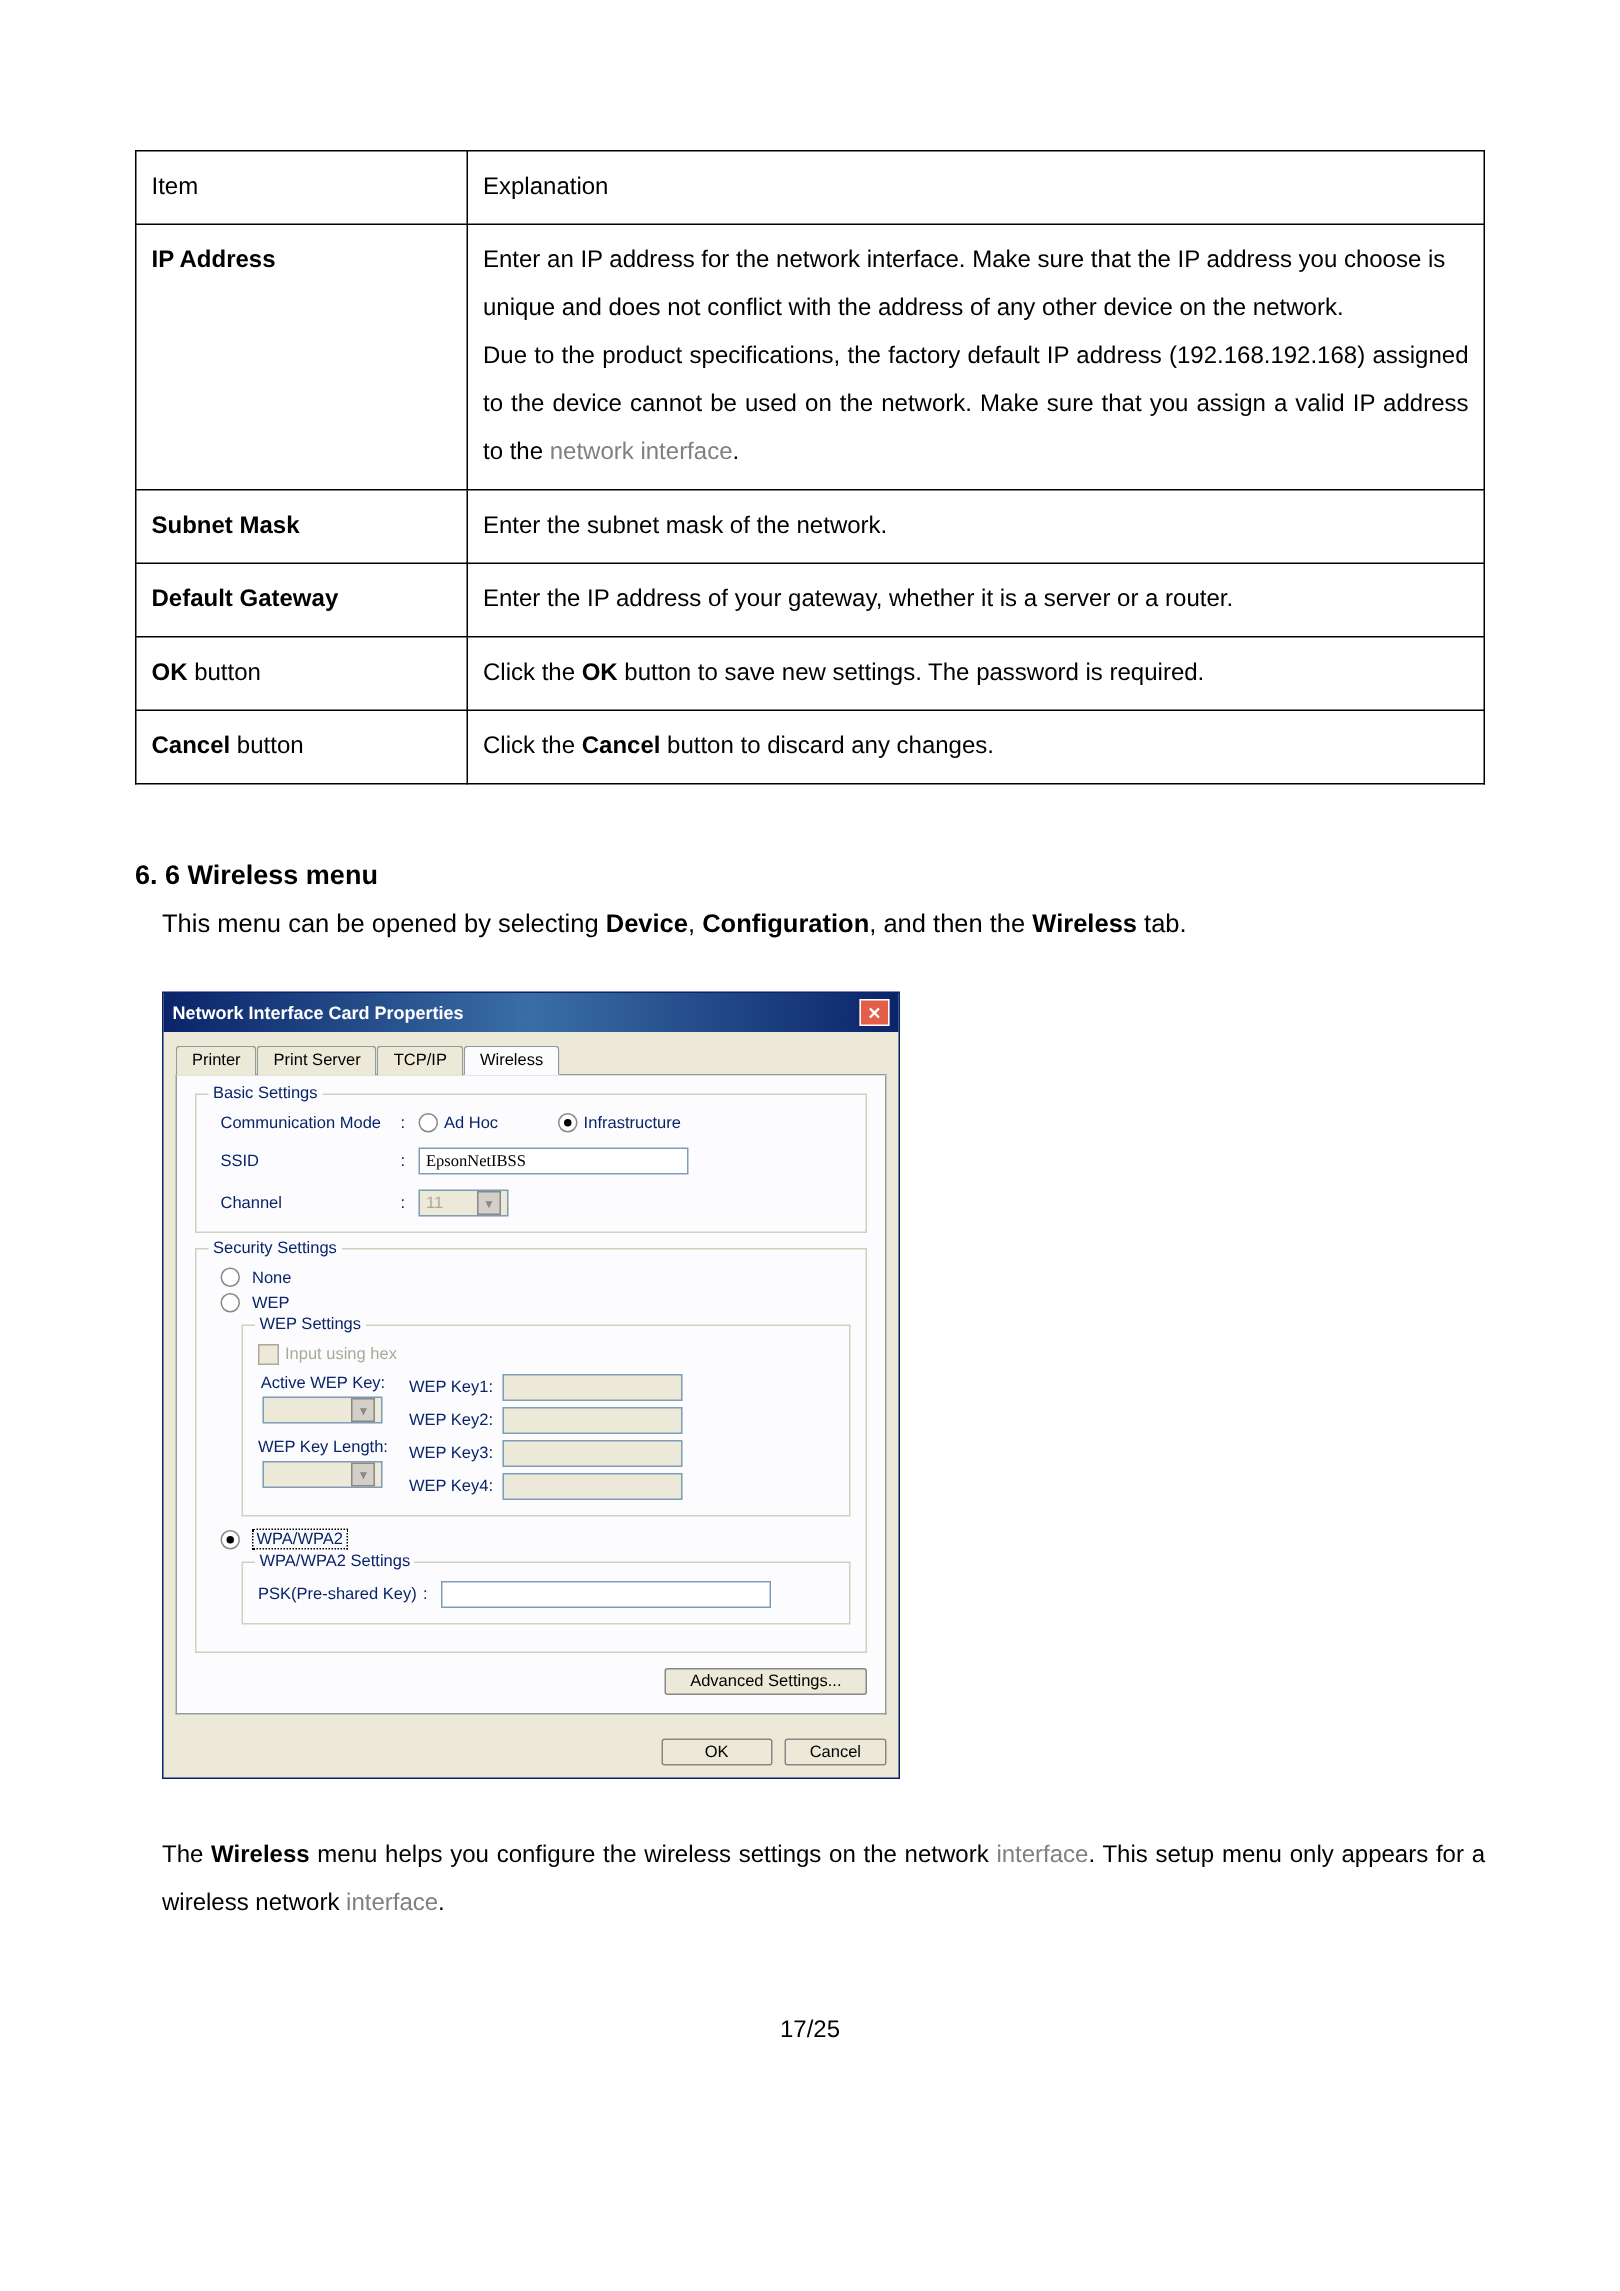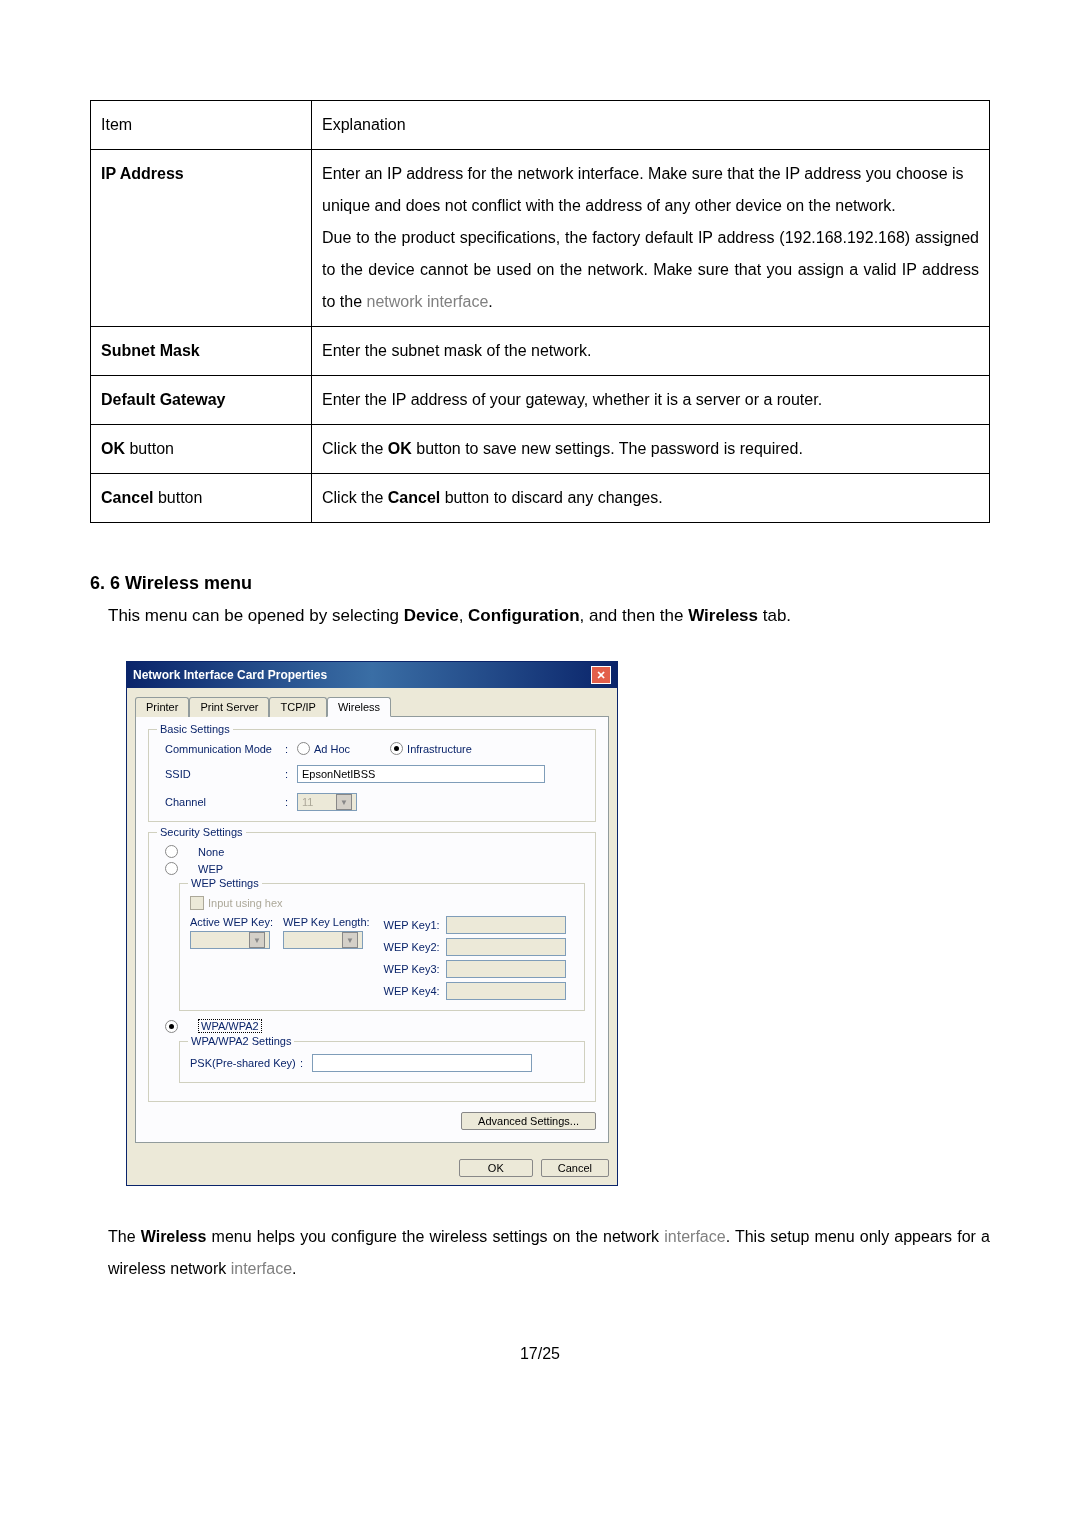--- a/index.html
+++ b/index.html
@@ -32,21 +32,21 @@
       font-weight: bold;
       margin-bottom: 12px;
       color: #000;
     }
     .section-intro {
       font-size: 17px;
       margin-left: 18px;
       margin-bottom: 35px;
     }
     .dialog-wrapper {
-      margin-left: 36px;
+      margin-left: 18px;
       margin-bottom: 35px;
     }
     .dialog {
       width: 490px;
       border: 1px solid #0a246a;
       background: #ece9d8;
       font-family: Tahoma, sans-serif;
       font-size: 11px;
     }
     .dialog-titlebar {
@@ -211,22 +211,23 @@
       border: 1px solid #aca899;
       background: #ece9d8;
     }
     .wep-keys {
       display: flex;
       gap: 14px;
       margin-top: 6px;
     }
     .wep-left {
       display: flex;
-      flex-direction: row;
+      flex-direction: column;
       gap: 10px;
+      text-align: center;
     }
     .wep-right {
       display: flex;
       flex-direction: column;
       gap: 4px;
     }
     .wep-key-row {
       display: flex;
       align-items: center;
       gap: 6px;
@@ -269,21 +270,21 @@
     .bold {
       font-weight: bold;
     }
     .dotted-focus {
       border: 1px dotted #000;
       padding: 0 2px;
     }
     .radio-item-standalone {
       display: flex;
       align-items: center;
-      gap: 20px;
+      gap: 8px;
       color: #0a246a;
       margin-bottom: 4px;
     }
   </style>
 </head>
 <body>
 
 <div class="page">
 
   <table class="table">
@@ -354,21 +355,21 @@
                 </div>
                 <div class="radio-item">
                   <span class="radio-circle selected"></span>
                   <span>Infrastructure</span>
                 </div>
               </div>
             </div>
             <div class="form-row">
               <div class="form-label">SSID</div>
               <div class="form-sep">:</div>
-              <input class="text-input" style="width: 248px;" value="EpsonNetIBSS">
+              <input class="text-input" style="width: 180px; font-family: Liberation Serif, serif;" value="EpsonNetIBSS">
             </div>
             <div class="form-row" style="margin-bottom:0">
               <div class="form-label">Channel</div>
               <div class="form-sep">:</div>
               <div class="select-box" style="width:60px">
                 <span class="disabled-text">11</span>
                 <span class="select-arrow">▼</span>
               </div>
             </div>
           </div>

